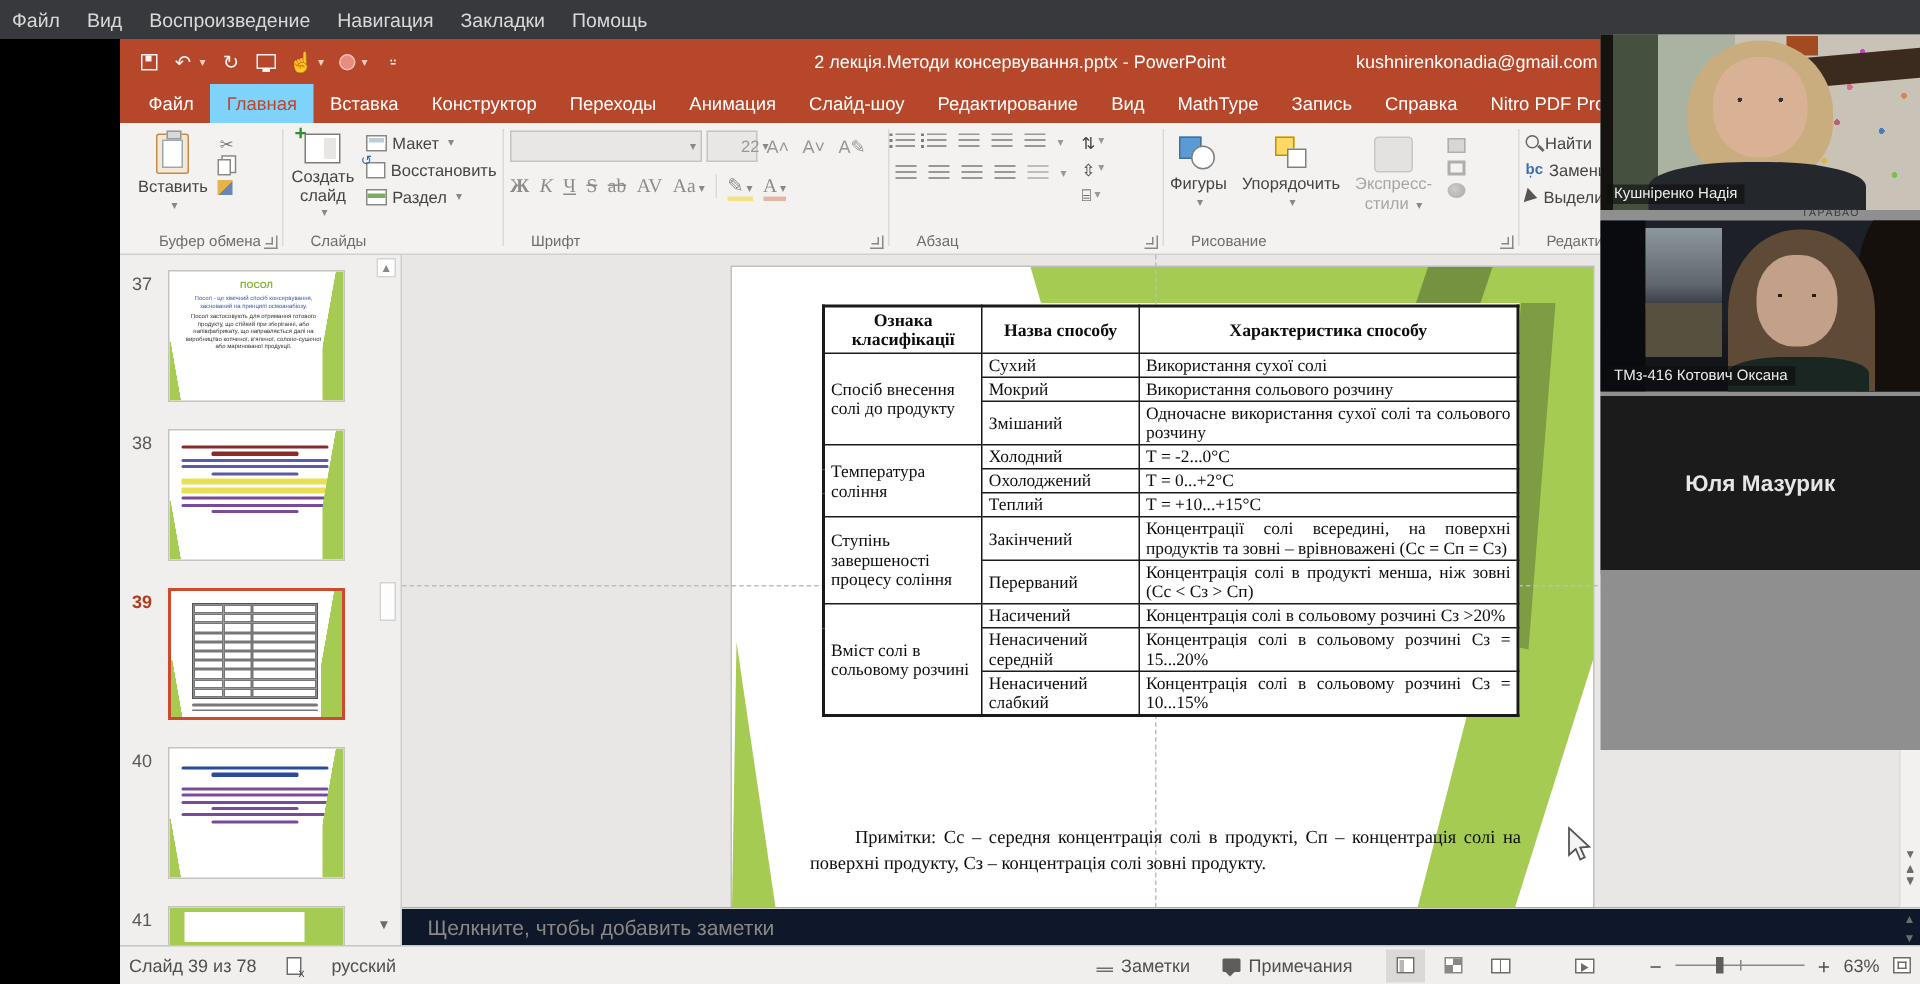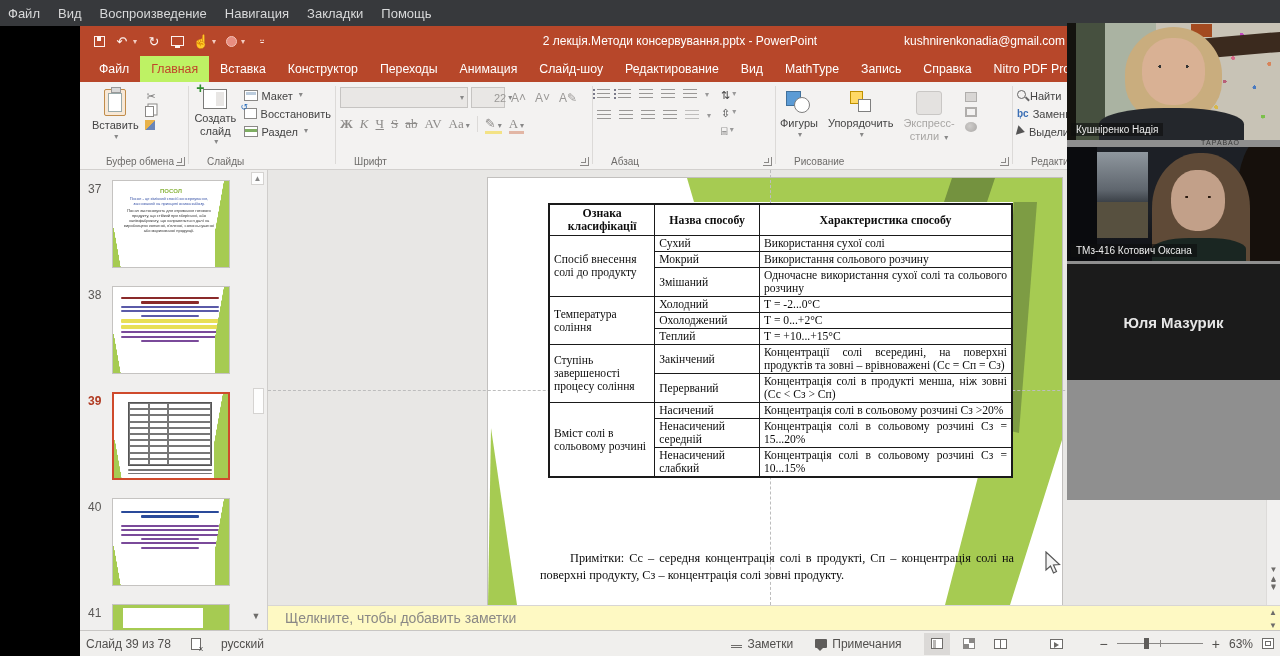--- a/index.html
+++ b/index.html
@@ -14,21 +14,21 @@
 .sav{width:11px;height:11px;border:1.4px solid #fdf3f0;position:relative}
 .sav:before{content:"";position:absolute;left:2px;top:0;width:4px;height:4px;background:#fdf3f0}
 .disp{width:13px;height:10px;border:1.4px solid #fdf3f0;position:relative}
 .disp:after{content:"";position:absolute;left:3px;top:9px;width:5px;height:2px;background:#fdf3f0}
 .reddot{width:11px;height:11px;border-radius:50%;background:#e98d80;border:1px solid #f3c0b5}
 .tinyv{font-size:8px;color:#f3cdc2;margin-left:-6px}
 .title-center{position:absolute;left:0;right:0;top:0;height:30px;display:flex;align-items:center;justify-content:center;font-size:12px;color:#fff}
 .account{position:absolute;right:215px;top:0;height:30px;display:flex;align-items:center;font-size:12px;color:#fff}
 .tabrow{height:26px;background:#b7472a;display:flex;padding-left:8px}
 .tab{color:#fff;font-size:12.3px;padding:0 11px;display:flex;align-items:center;white-space:nowrap}
-.tab.active{background:#bef264;color:#c0452a}
+.tab.active{background:#7dd3fc;color:#c0452a}
 .ribbon{height:88px;background:#f3f2f1;border-bottom:1px solid #d2d0ce;display:flex;position:relative;padding-left:8px}
 .rgroup{position:relative;height:87px;padding:5px 4px 16px;flex:none}
 .rgsep{width:1px;height:78px;background:#dcdad8;margin-top:4px;flex:none}
 .glabel{position:absolute;bottom:2px;left:18px;right:0;text-align:left;font-size:10px;color:#6e6c6a;white-space:nowrap}
 .dlg{position:absolute;right:3px;bottom:3px;width:9px;height:9px;border-right:1.5px solid #8a8886;border-bottom:1.5px solid #8a8886}
 .dlg:before{content:"";position:absolute;right:2px;bottom:2px;width:4px;height:4px;border-right:1.5px solid #8a8886;border-bottom:1.5px solid #8a8886}
 .bigbtn{display:flex;flex-direction:column;align-items:center;justify-content:flex-start;font-size:11px;color:#444;line-height:1.15;text-align:center;padding-top:2px}
 .clipico{width:22px;height:27px;border:1.5px solid #c08c4a;border-radius:2px;position:relative;background:#f7e8d6;margin-bottom:3px}
 .clipico:before{content:"";position:absolute;left:3px;top:3px;width:12px;height:17px;background:#fff;border:1px solid #9aa}
 .clipico:after{content:"";position:absolute;left:6px;top:-3px;width:8px;height:4px;background:#d9d9d9;border:1px solid #999}
@@ -113,21 +113,21 @@
 .slide{position:absolute;left:220px;top:8px;width:574px;height:427px;background:#fff;outline:1px solid #c2c0be}
 .deco{position:absolute;left:0;top:0;z-index:1}
 .slidetable{position:absolute;left:60px;top:25px;width:465px;border-collapse:collapse;font-family:"Liberation Serif",serif;font-size:11.6px;line-height:1.12;color:#0d0d0d;background:#fff;z-index:3;border:2px solid #1a1a1a}
 .slidetable th,.slidetable td{border:1px solid #1a1a1a;padding:1px 4px;vertical-align:middle}
 .slidetable th{font-weight:bold;text-align:center;padding:2px 3px;font-size:11.8px}
 td.charc{text-align:justify}
 .slidenote{position:absolute;left:52px;top:372px;width:474px;font-family:"Liberation Serif",serif;font-size:12.3px;line-height:1.42;text-align:justify;text-indent:30px;color:#0d0d0d;z-index:3}
 .escroll{position:absolute;right:0;top:325px;width:14px;height:110px;background:#f2f1f0;border-left:1px solid #dddbd9;display:flex;flex-direction:column;align-items:center;justify-content:flex-end;gap:3px;padding-bottom:15px;z-index:2;color:#6e6c6a}
 .escroll .a{font-size:8px;line-height:1}
 .dbl{display:flex;flex-direction:column;line-height:.55;font-size:8px}
-.notesbar{position:absolute;left:188px;top:579px;width:1012px;height:25px;background:#fef9c3;border-top:1px solid #d8d6d4;display:flex;align-items:center;padding-left:17px;font-size:14px;color:#8a8886}
+.notesbar{position:absolute;left:188px;top:579px;width:1012px;height:25px;background:#0f172a;border-top:1px solid #d8d6d4;display:flex;align-items:center;padding-left:17px;font-size:14px;color:#8a8886}
 .nscroll{position:absolute;right:1px;top:2px;display:flex;flex-direction:column;gap:4px;font-size:8px;color:#6e6c6a;align-items:center;width:12px}
 .thumbcollapse{position:absolute;left:168px;top:585px;font-size:9px;color:#6e6c6a;width:16px;text-align:center}
 .statusbar{position:absolute;left:0;top:604px;width:1200px;height:26px;background:#f0efed;border-top:1px solid #c8c6c4;display:flex;align-items:center;font-size:12px;color:#514f4d}
 .sb-left{display:flex;align-items:center;gap:20px;padding-left:6px}
 .spellico{width:10px;height:12px;border:1px solid #6e6c6a;background:#fff;position:relative}
 .spellico:after{content:"x";position:absolute;right:-3px;bottom:-4px;font-size:8px;color:#444}
 .sb-right{margin-left:auto;display:flex;align-items:center}
 .sbtxt{display:flex;align-items:center;gap:5px;margin-right:22px}
 .notesico{width:11px;height:3px;border-top:3px double #6e6c6a;margin-top:6px}
 .commico{width:12px;height:9px;background:#5f5d5b;border-radius:1px;position:relative}

